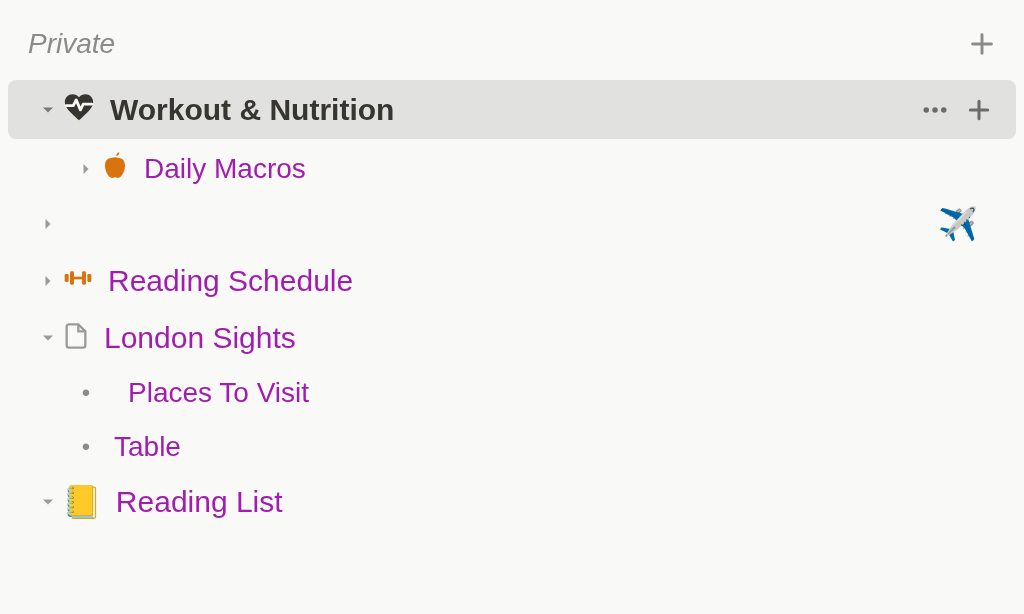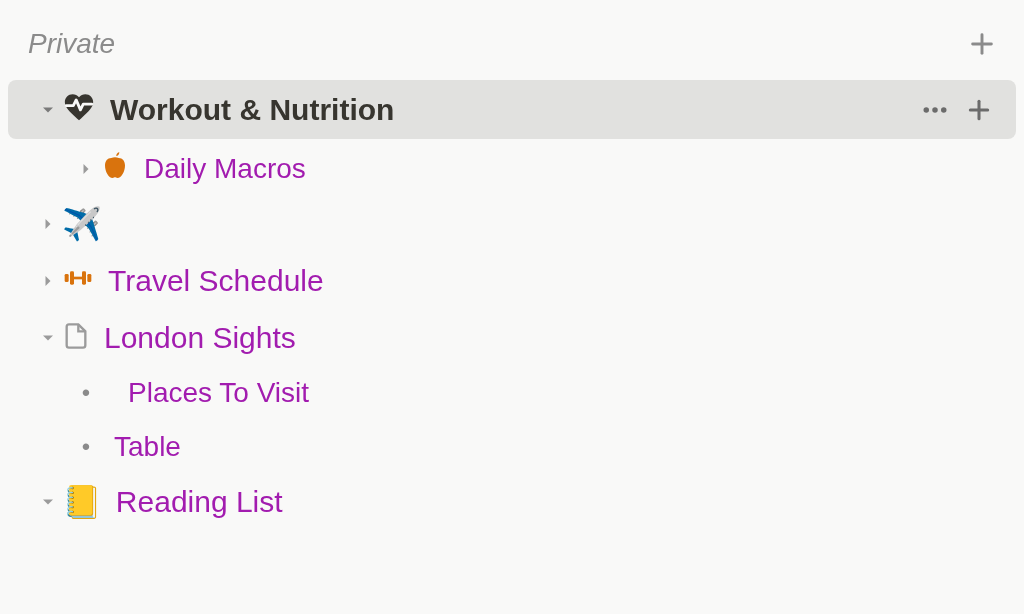--- a/index.html
+++ b/index.html
@@ -41,20 +41,21 @@
     .plus-btn svg {
       width: 28px;
       height: 28px;
     }
     .tree-item {
       display: flex;
       align-items: center;
       padding: 10px 24px 10px 26px;
       border-radius: 8px;
       margin: 2px 8px;
+      justify-content: space-between;
     }
     .tree-item.selected {
       background: #e1e1df;
     }
     .tree-item .toggle {
       color: #9b9b9b;
       width: 28px;
       display: flex;
       align-items: center;
       justify-content: center;
@@ -215,21 +216,21 @@
     </span>
     <span class="icon barbell-icon">
       <svg viewBox="0 0 24 24" width="32" height="32" fill="currentColor">
         <rect x="2" y="9" width="3" height="6" rx="1"></rect>
         <rect x="6" y="7" width="3" height="10" rx="1"></rect>
         <rect x="9" y="11" width="6" height="2"></rect>
         <rect x="15" y="7" width="3" height="10" rx="1"></rect>
         <rect x="19" y="9" width="3" height="6" rx="1"></rect>
       </svg>
     </span>
-    <span class="label">Travel Schedule</span>
+    <span class="label">Reading Schedule</span>
   </div>
 
   <div class="tree-item">
     <span class="toggle">
       <svg viewBox="0 0 24 24" fill="currentColor">
           <path d="M6 9l6 6 6-6H6z"></path>
         </svg>
     </span>
     <span class="icon page-icon">
       <svg viewBox="0 0 24 24" fill="none" stroke="currentColor" stroke-width="2">

